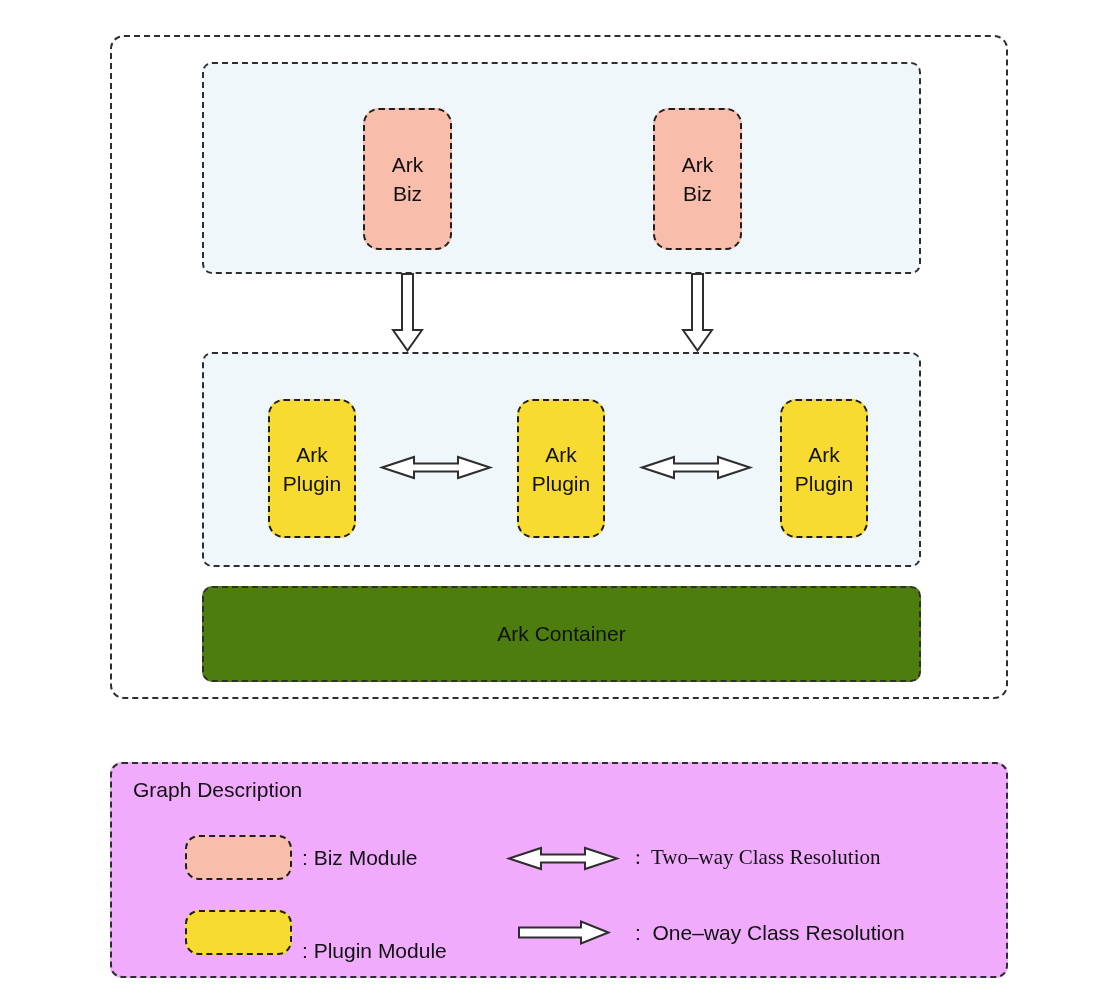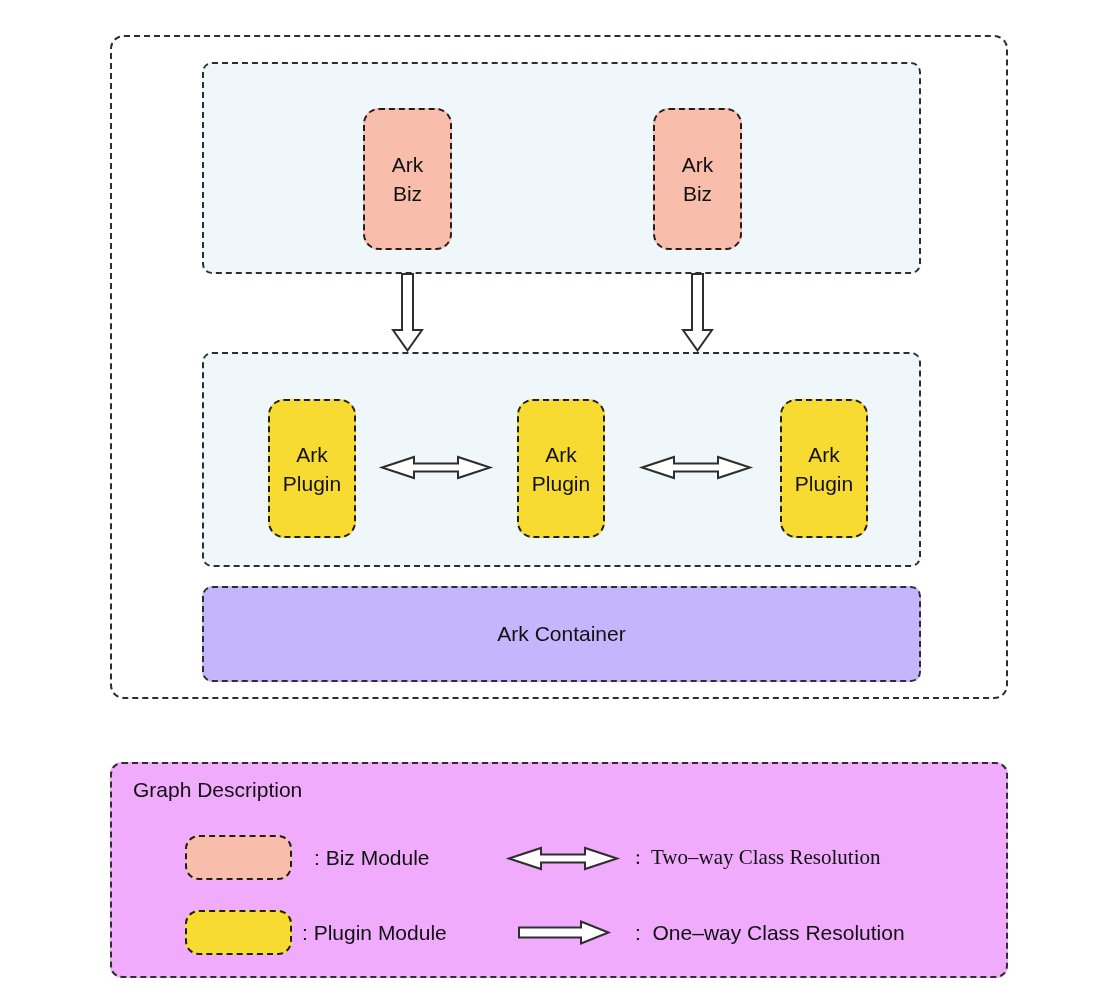--- a/index.html
+++ b/index.html
@@ -92,22 +92,22 @@
   }
   .swatch-biz    { background: #F9BEAB; top: 71px;  }
   .swatch-plugin { background: #F8DB31; top: 146px; }
   .legend-label {
     position: absolute;
     height: 45px;
     display: flex; align-items: center;
     font-size: 21px;
     white-space: pre;
   }
-  .legend-label.row-1 { left: 202px; top: 71px;  }
-  .legend-label.row-2 { left: 190px; top: 146px; }
+  .legend-label.row-1 { left: 190px; top: 71px;  }
+  .legend-label.row-2 { left: 190px; top: 164px; }
   .legend-label.row-3 { left: 523px; top: 71px; font-family: Liberation Serif, serif;  }
   .legend-label.row-4 { left: 523px; top: 146px; }
   .legend-two-way { left: 395px; top: 82px;  width: 112px; height: 25px; }
   .legend-one-way { left: 406px; top: 156px; width: 92px;  height: 25px; }
 
   svg path { fill: #ffffff; stroke: #2e2e2e; stroke-width: 2; }
 </style>
 </head>
 <body>
 
@@ -147,21 +147,21 @@
       </div>
       <svg class="arrow two-way-arrow pos-2" viewBox="0 0 112 25">
         <path d="M2 12.5 L34 2 L34 8.5 L78 8.5 L78 2 L110 12.5 L78 23 L78 16.5 L34 16.5 L34 23 Z"></path>
       </svg>
       <div class="module plugin-box pos-3" style="background: rgb(248, 219, 49);">
         <span class="module-label">Ark
 Plugin</span>
       </div>
     </div>
 
-    <div class="layer ark-container" style="background: #c4b5fd; text-align: right;">
+    <div class="layer ark-container" style="background: #4d7c0f; text-align: right;">
       <span class="container-label">Ark Container</span>
     </div>
 
   </div>
 
   <div class="legend" style="background: #f0abfc; text-align: center;">
     <div class="legend-title">Graph Description</div>
 
     <div class="swatch swatch-biz" style="background: rgb(249, 190, 171);"></div>
     <div class="legend-label row-1">: Biz Module</div>

